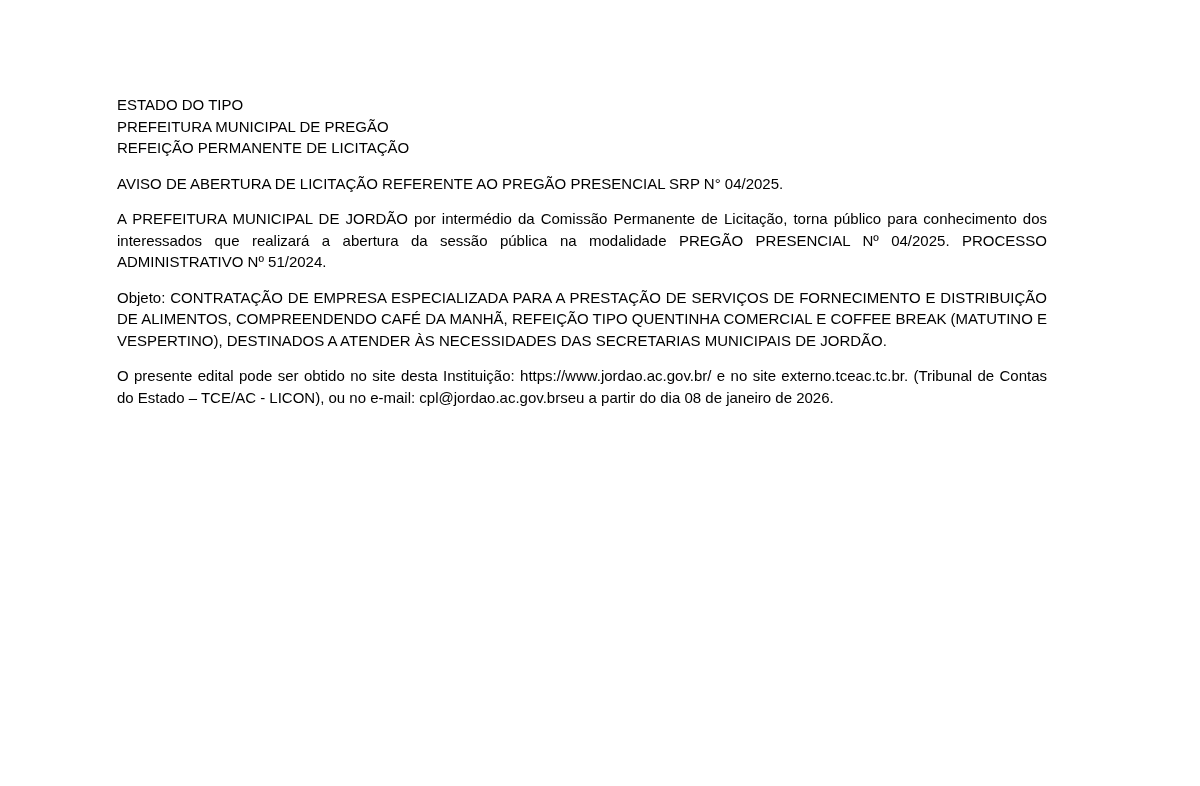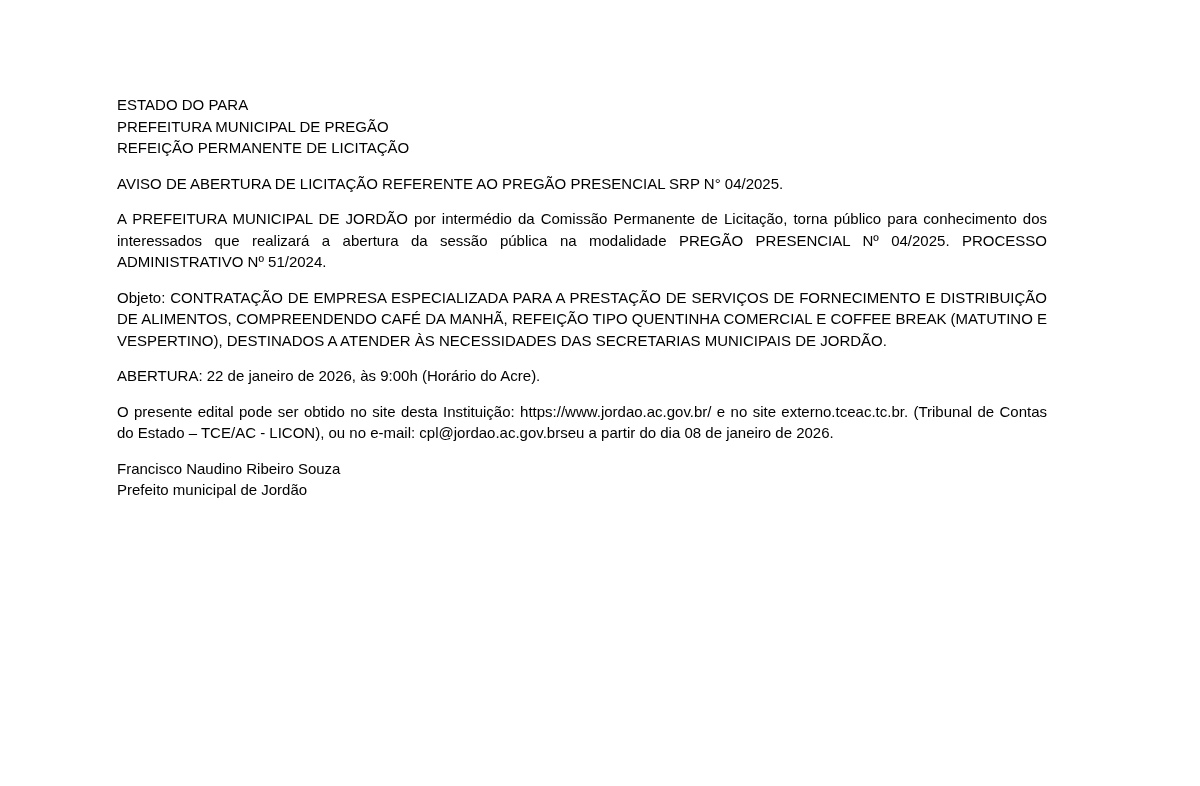--- a/index.html
+++ b/index.html
@@ -42,35 +42,30 @@
     white-space: nowrap;
   }
 </style>
 </head>
 <body>
 
 <div class="page">
   <div class="doc">
 
     <div class="doc-header">
-      <div>ESTADO DO PARA</div>
+      <div>ESTADO DO TIPO</div>
       <div>PREFEITURA MUNICIPAL DE PREGÃO</div>
       <div>REFEIÇÃO PERMANENTE DE LICITAÇÃO</div>
     </div>
 
     <p class="para">AVISO DE ABERTURA DE LICITAÇÃO REFERENTE AO PREGÃO PRESENCIAL SRP N° 04/2025.</p>
 
     <p class="para">A PREFEITURA MUNICIPAL DE JORDÃO por intermédio da Comissão Permanente de Licitação, torna público para conhecimento dos interessados que realizará a abertura da sessão pública na modalidade PREGÃO PRESENCIAL Nº 04/2025. PROCESSO ADMINISTRATIVO Nº 51/2024.</p>
 
     <p class="para">Objeto: CONTRATAÇÃO DE EMPRESA ESPECIALIZADA PARA A PRESTAÇÃO DE SERVIÇOS DE FORNECIMENTO E DISTRIBUIÇÃO DE ALIMENTOS, COMPREENDENDO CAFÉ DA MANHÃ, REFEIÇÃO TIPO QUENTINHA COMERCIAL E COFFEE BREAK (MATUTINO E VESPERTINO), DESTINADOS A ATENDER ÀS NECESSIDADES DAS SECRETARIAS MUNICIPAIS DE JORDÃO.</p>
 
-    <p class="para">ABERTURA: 22 de janeiro de 2026, às 9:00h (Horário do Acre).</p>
 
     <p class="para">O presente edital pode ser obtido no site desta Instituição: https://www.jordao.ac.gov.br/ e no site externo.tceac.tc.br. (Tribunal de Contas do Estado – TCE/AC - LICON), ou no e-mail: cpl@jordao.ac.gov.brseu a partir do dia 08 de janeiro de 2026.</p>
 
 
-    <div class="signature">
-      <div>Francisco Naudino Ribeiro Souza</div>
-      <div>Prefeito municipal de Jordão</div>
-    </div>
 
   </div>
 </div>
 
 </body></html>

